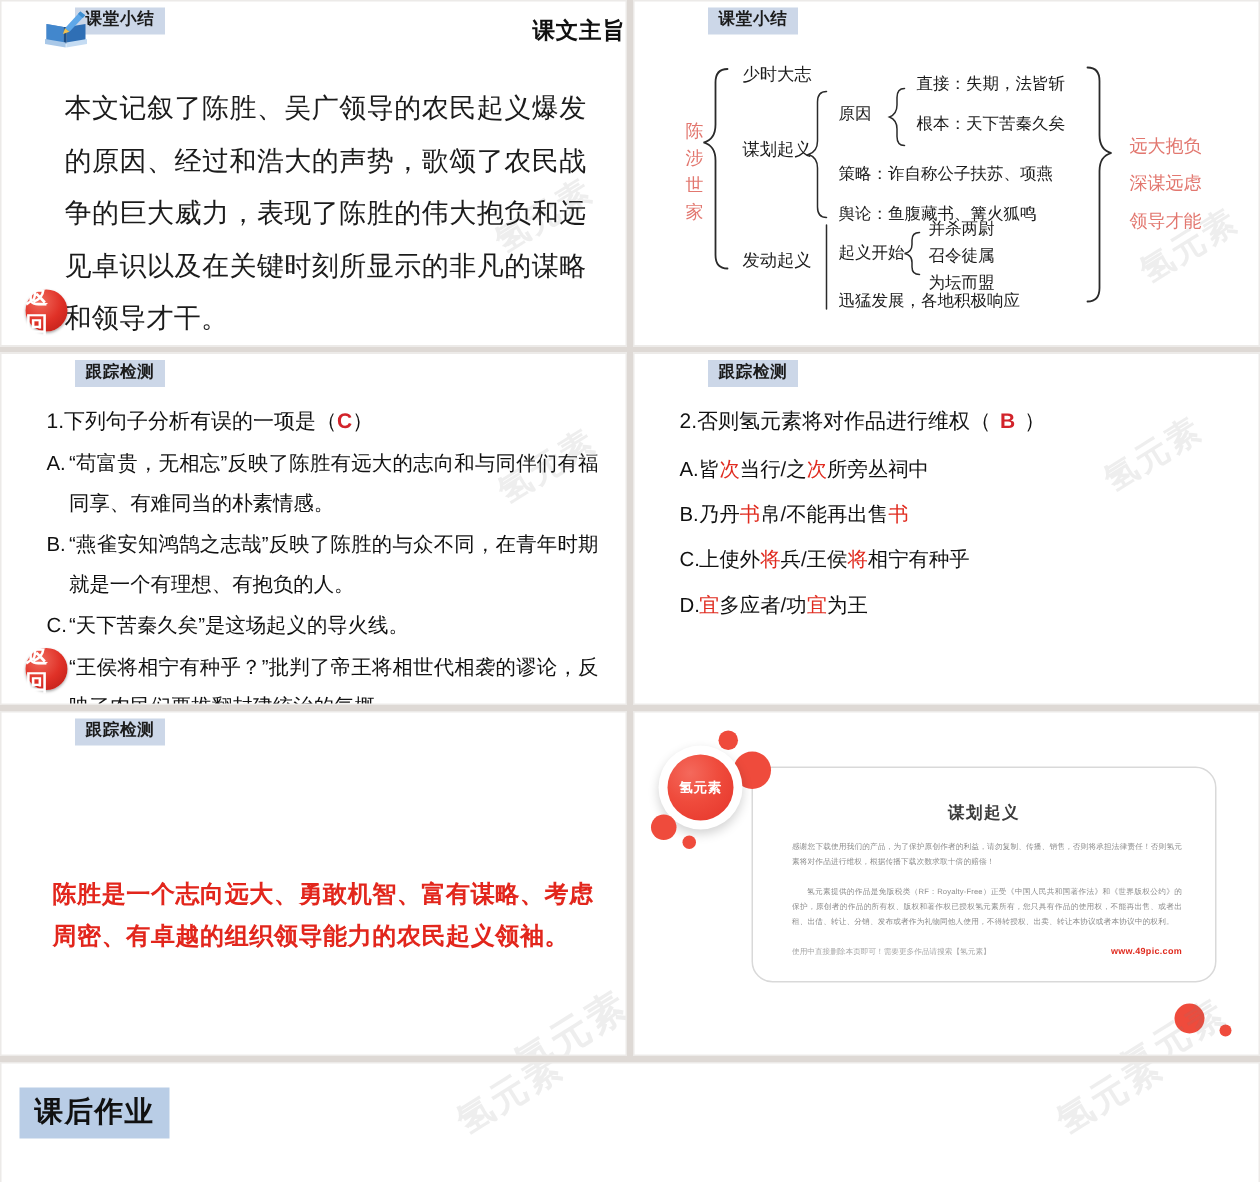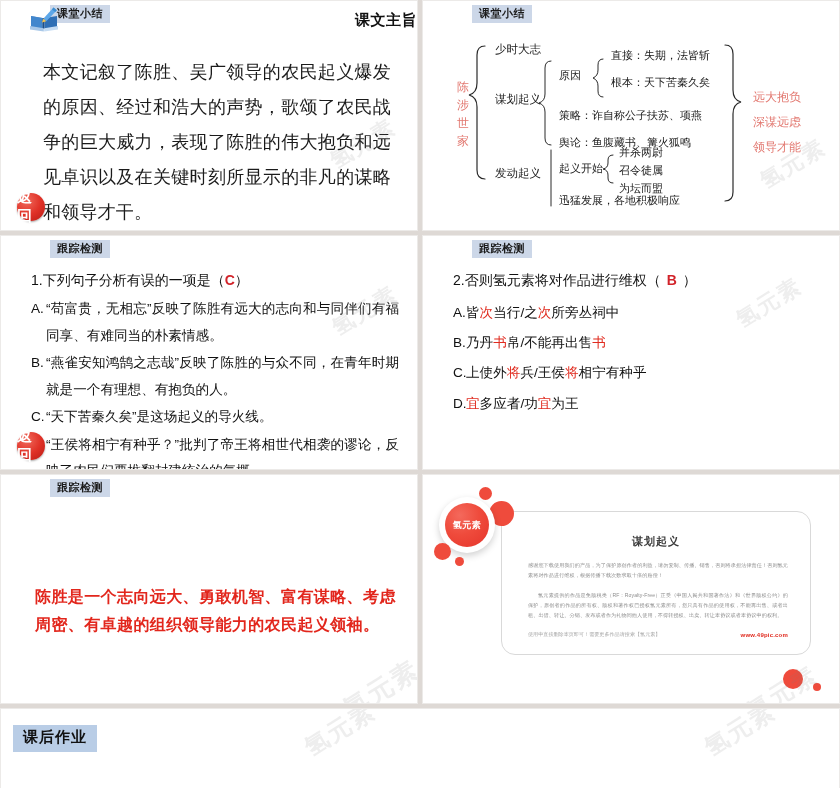--- a/index.html
+++ b/index.html
@@ -152,21 +152,21 @@
   .dot.d2{left:66px;top:26px;width:25px;height:25px;}
   .dot.d3{left:11px;top:68px;width:17px;height:17px;}
   .dot.d4{left:32px;top:82px;width:9px;height:9px;}
   .dot.d5{right:36px;bottom:14px;width:20px;height:20px;}
   .dot.d6{right:18px;bottom:12px;width:8px;height:8px;}
 
   
   .hw-badge{
     position:absolute;left:12px;top:16px;
     background:#b9cde6;
-    color:#111;font-weight:bold;font-size:15px;
+    color:#111;font-weight:bold;font-size:19px;
     padding:3px 10px 5px 10px;letter-spacing:1px;
   }
 
   
   .diagram{position:absolute;left:0;top:28px;right:0;bottom:0;}
   .diagram svg{display:block;}
   .dtxt{font-family:"Liberation Sans","DejaVu Sans",sans-serif;font-size:11.5px;fill:#1b1b1b;}
   .dtxt.small{font-size:11px;}
   .dred{fill:#e2776f;font-size:12px;font-family:"Liberation Sans","DejaVu Sans",sans-serif;}
   .brk{fill:none;stroke:#2a2a2a;stroke-width:1.2;stroke-linecap:round;}

